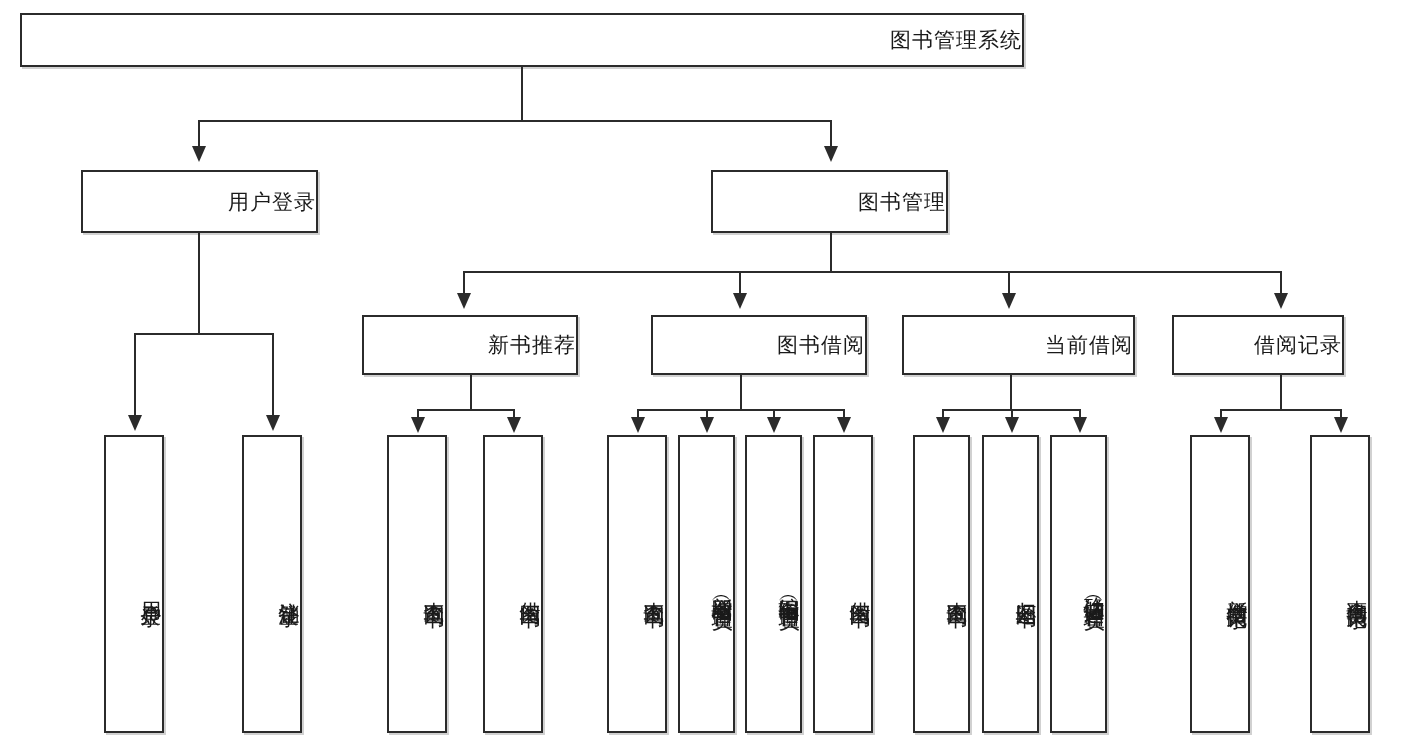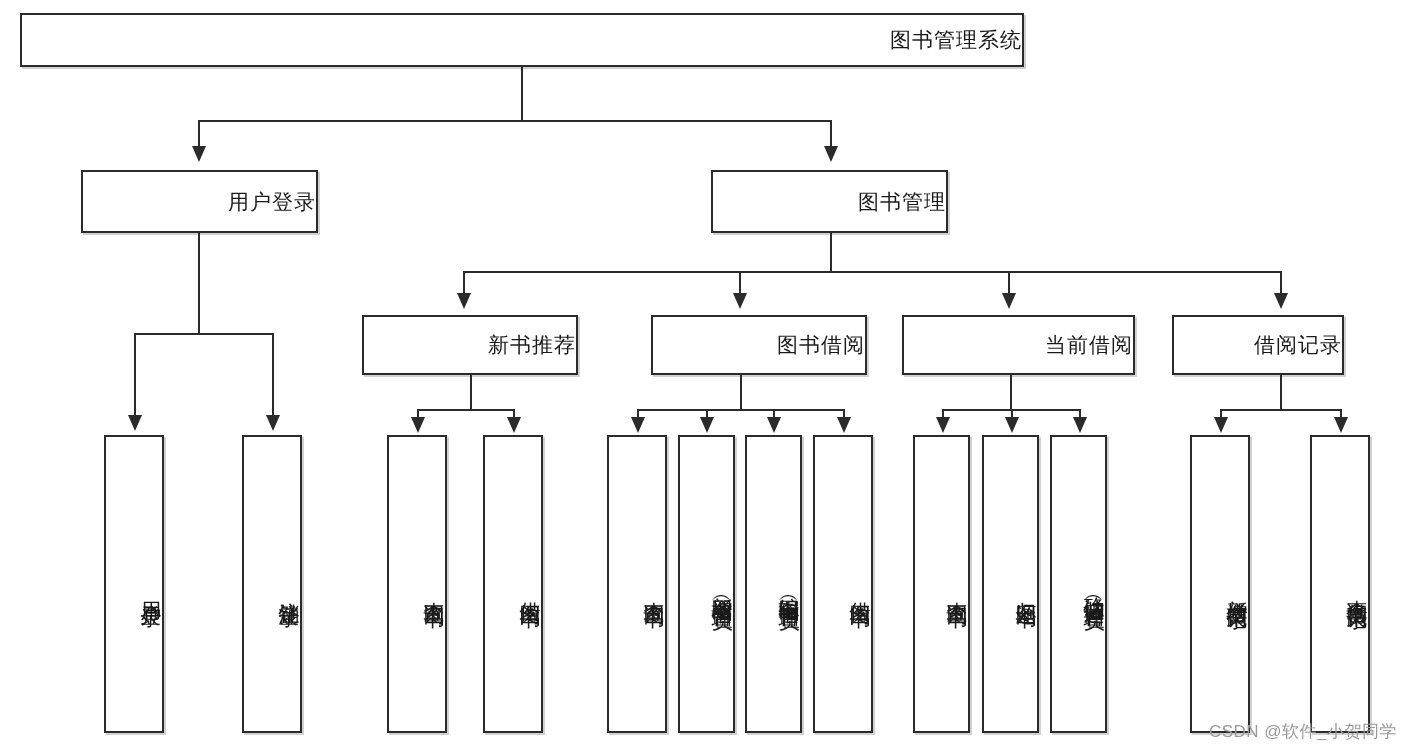--- a/index.html
+++ b/index.html
@@ -208,15 +208,14 @@
     <span class="vlabel">确认归还（管理员）</span>
   </div>
 
   <div class="node vert" style="left:1190px; top:435px; width:60px; height:298px;">
     <span class="vlabel">新增借阅记录</span>
   </div>
   <div class="node vert" style="left:1310px; top:435px; width:60px; height:298px;">
     <span class="vlabel">查询借阅记录</span>
   </div>
 
-  <div id="watermark">CSDN @软件_小贺同学</div>
 
 </div>
 
 </body></html>

